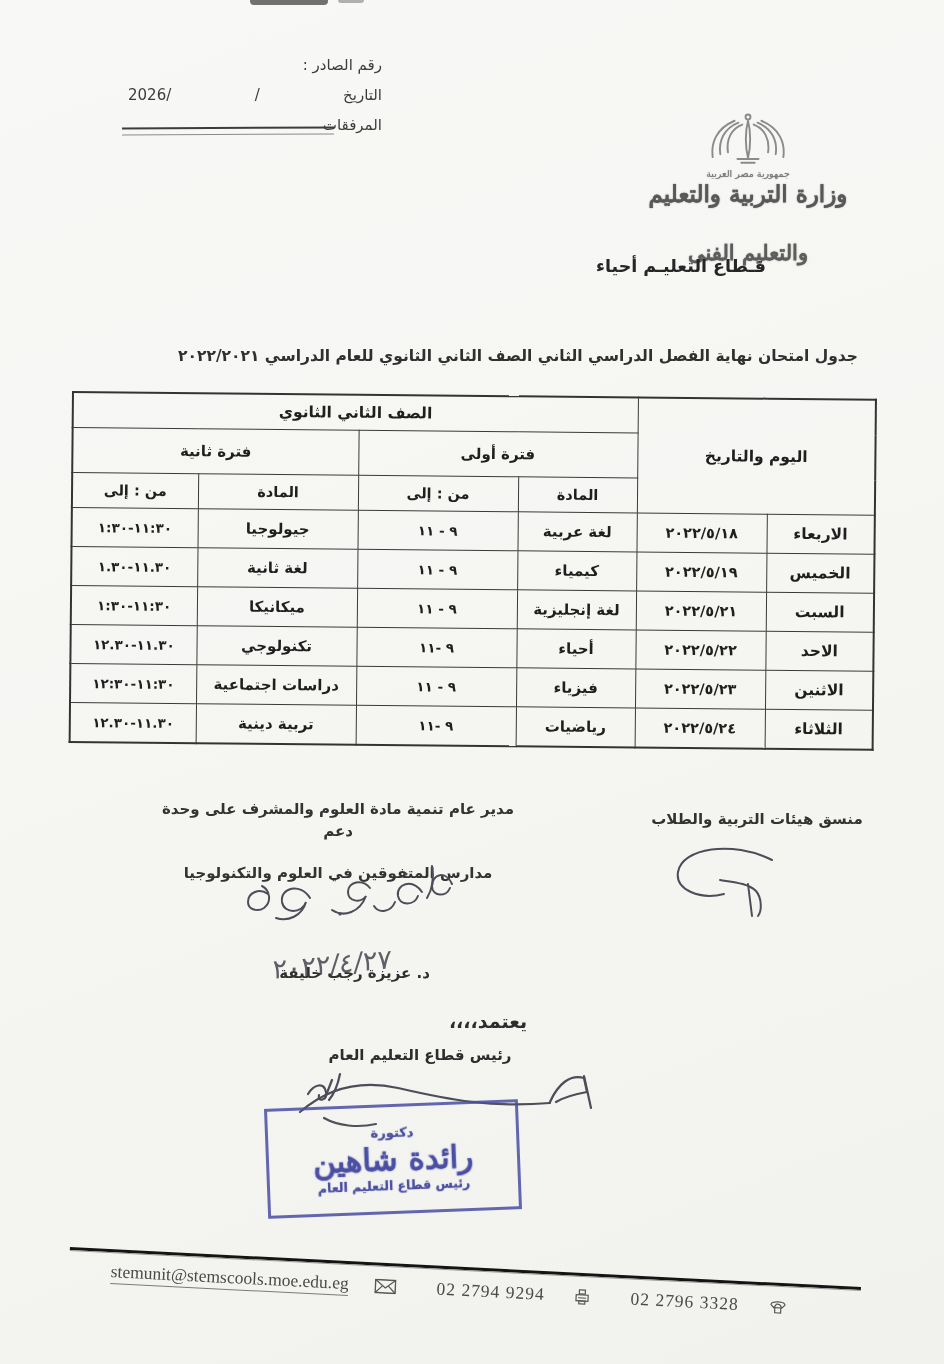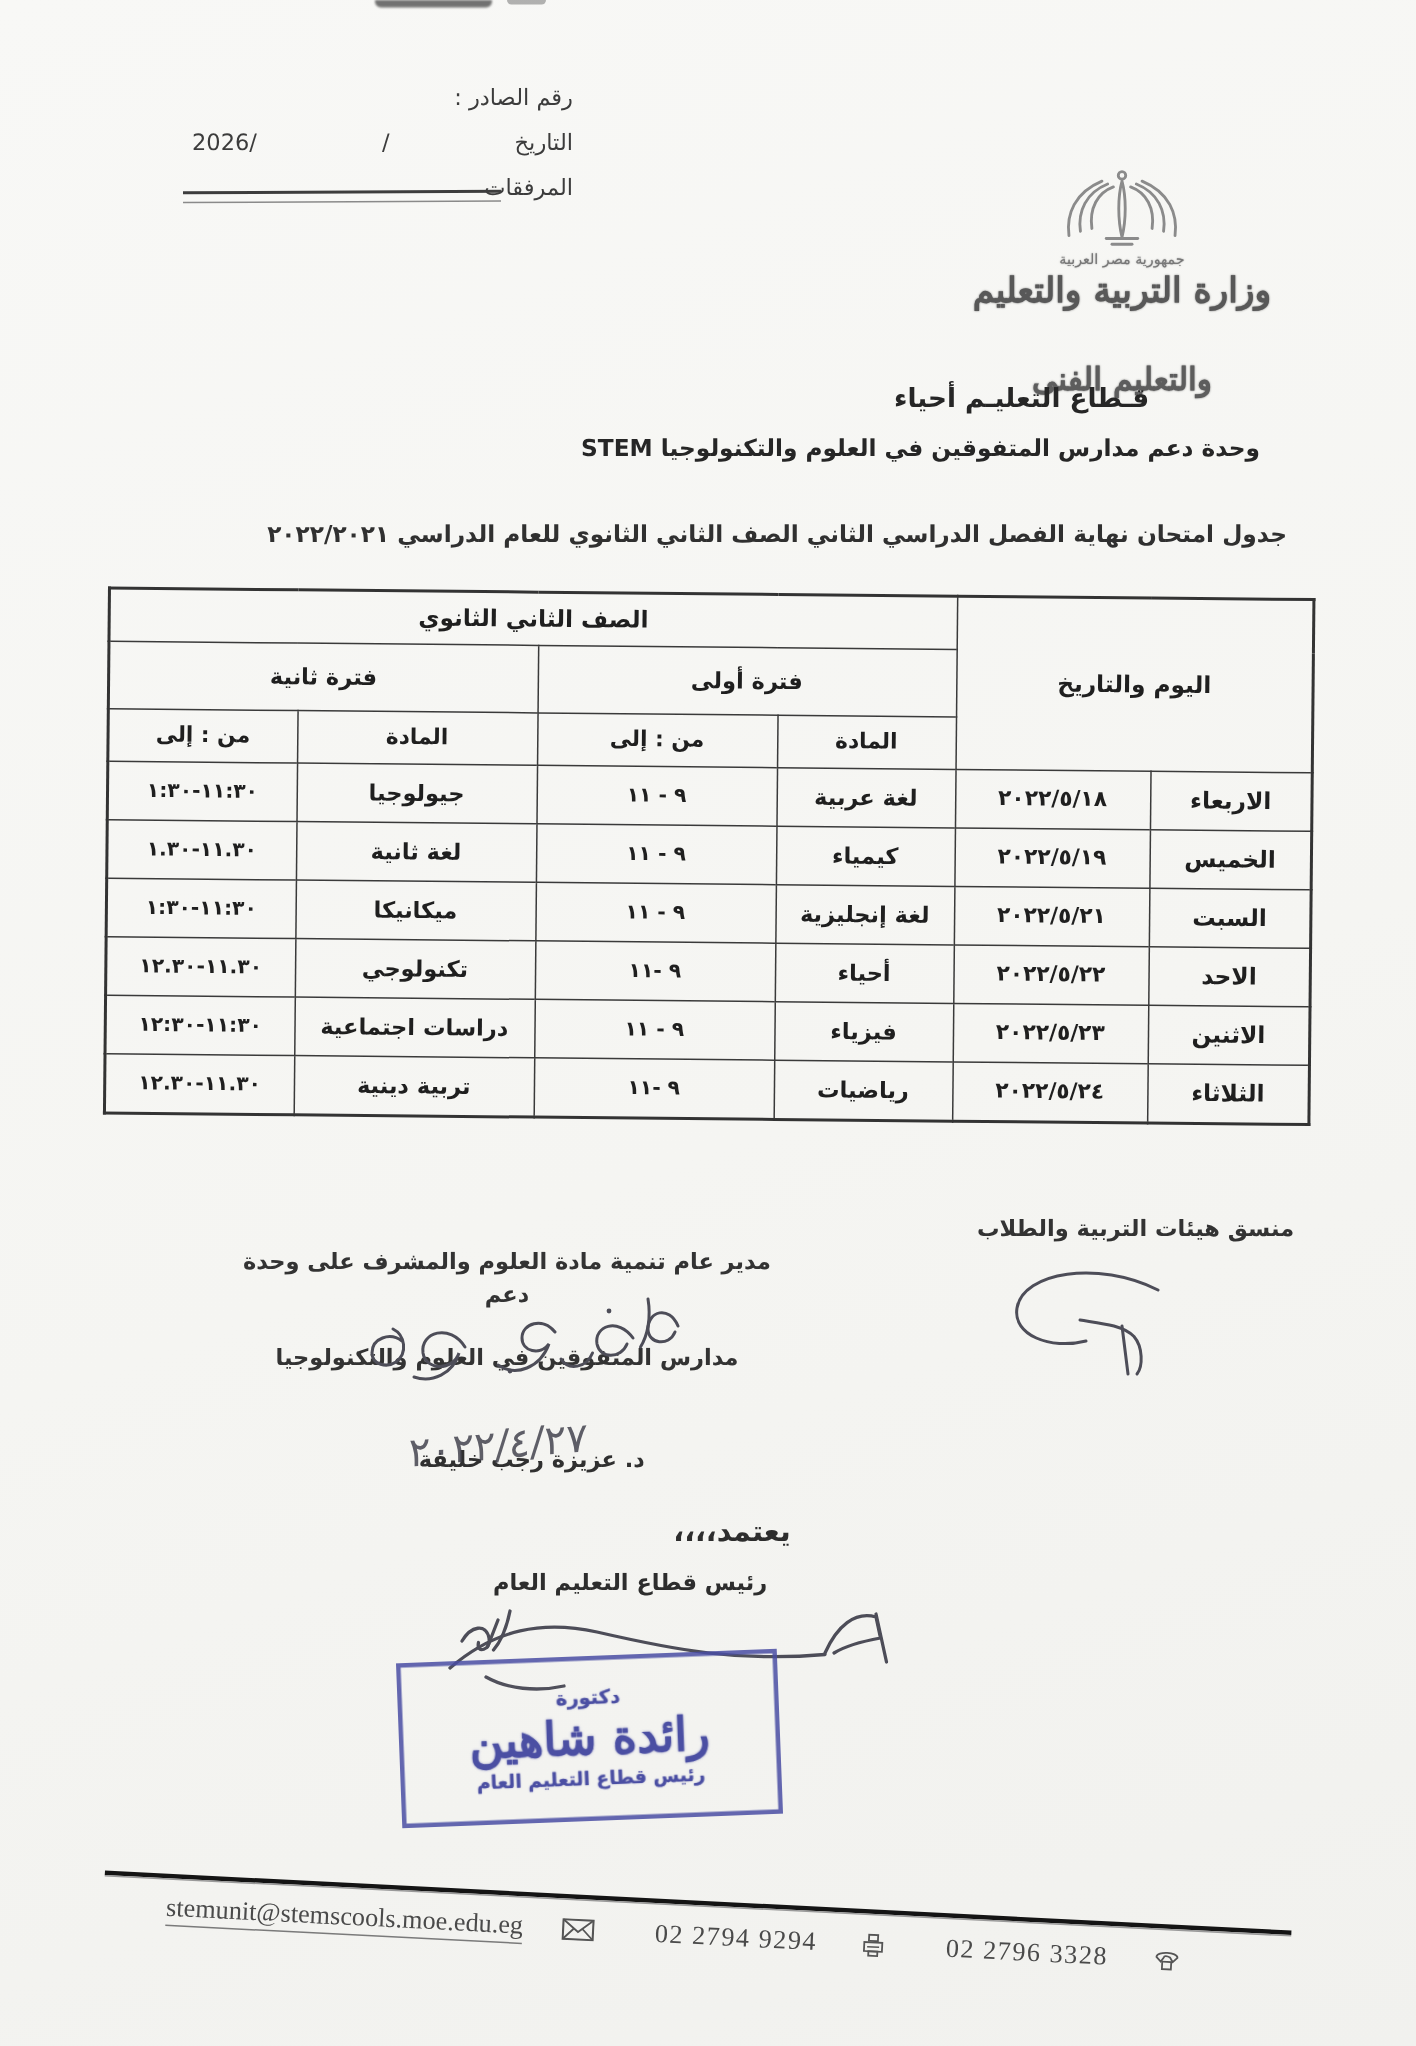--- a/index.html
+++ b/index.html
@@ -45,21 +45,21 @@
   th.h-grade{height:34px;font-size:15.5px;font-weight:bold;}
   th.h-daydate{font-size:15.5px;font-weight:bold;}
   th.h-period{height:44px;font-size:15px;font-weight:bold;}
   th.h-sub{height:34px;font-size:14.5px;font-weight:bold;}
   td.c-day{height:38px;font-size:15.5px;font-weight:bold;}
   td.c-date{font-size:14.5px;font-weight:bold;}
   td.c-subj{font-size:15px;font-weight:bold;}
   td.c-time{font-size:13.5px;font-weight:bold;}
 
   
-  .lsig-title{left:148px;top:798px;width:380px;text-align:center;font-size:15px;font-weight:600;color:#333;line-height:22px;margin-top:32px;}
+  .lsig-title{left:148px;top:798px;width:380px;text-align:center;font-size:15px;font-weight:600;color:#333;line-height:22px;}
   .lsig-title .l2{margin-top:20px;}
   .lsig-name{left:262px;top:964px;width:185px;text-align:center;font-size:15px;font-weight:bold;color:#303030;}
   .hand-date{left:192px;top:952px;width:200px;font-size:27px;color:#44444f;transform:rotate(-5deg) skewX(-6deg);letter-spacing:2px;opacity:.85;}
   .rsig-title{left:638px;top:810px;width:238px;text-align:center;font-size:15px;font-weight:600;color:#333;}
   .approve{left:438px;top:1010px;width:100px;text-align:center;font-size:19px;font-weight:bold;color:#2d2d2d;}
   .approver{left:326px;top:1046px;width:188px;text-align:center;font-size:15px;font-weight:bold;color:#2d2d2d;}
 
   
   .stamp{
     left:266px;top:1104px;width:248px;height:104px;
@@ -122,21 +122,20 @@
           <path d="M38,57 h14"></path>
         </g>
       </svg>
     </span>
     <div class="country">جمهورية مصر العربية</div>
     <div class="min1">وزارة التربية والتعليم</div>
     <div class="min2">والتعليم الفنى</div>
   </div>
 
   <div class="abs sector rtl nowrap">قـطاع التعليـم أحياء</div>
-  <div class="abs unit rtl nowrap">وحدة دعم مدارس المتفوقين في العلوم والتكنولوجيا STEM</div>
 
   <div class="abs doc-title rtl nowrap">جدول امتحان نهاية الفصل الدراسي الثاني الصف الثاني الثانوي للعام الدراسي ٢٠٢٢/٢٠٢١</div>
 
   <div class="abs tablewrap">
     <table class="sched rtl" dir="rtl">
       <colgroup>
         <col style="width:108px">
           <col style="width:130px">
           <col style="width:119px">
         <col style="width:160px">

